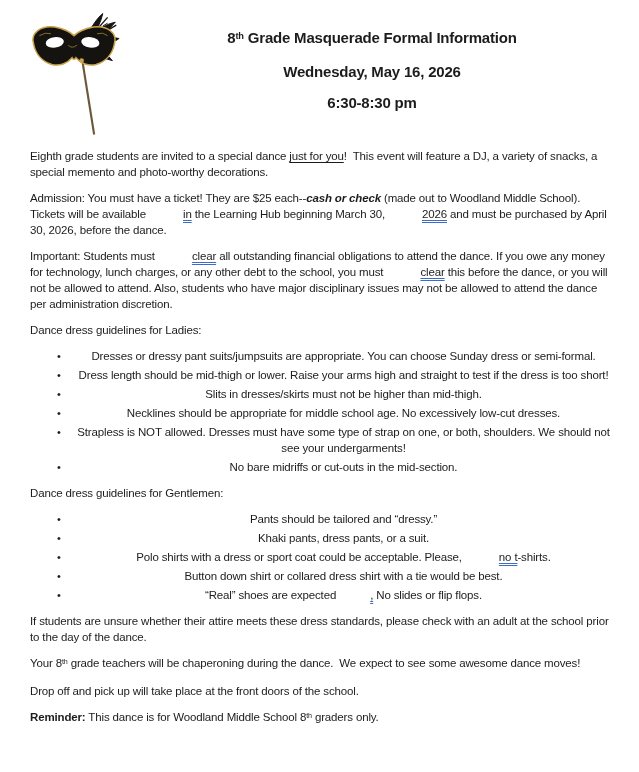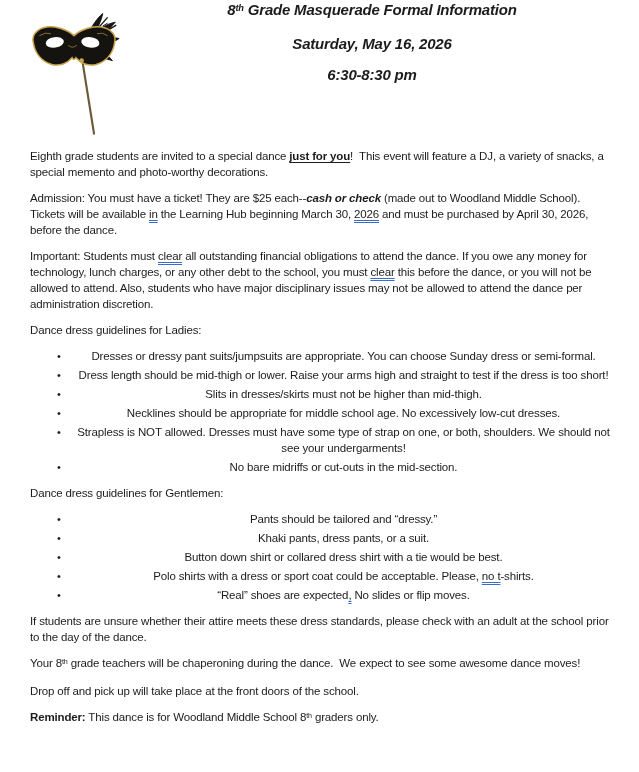--- a/index.html
+++ b/index.html
@@ -19,22 +19,22 @@
   }
   .page{
     width:639px;
     min-height:772px;
     background:#ffffff;
     position:relative;
   }
   
   .header{
     position:relative;
+    padding-top:28px;
     min-height:140px;
-    font-style:italic;
   }
   .mask-wrap{
     position:absolute;
     left:26px; top:12px;
     width:96px; height:126px;
   }
   .header-text{
     padding-left:105px;
     text-align:center;
   }
@@ -76,22 +76,23 @@
   
   .f-b{font-weight:bold;}
   .f-i{font-style:italic;}
   .f-u{text-decoration:underline;text-underline-offset:2px;text-decoration-thickness:1px;}
   .f-sup{font-size:0.62em;vertical-align:baseline;position:relative;top:-0.45em;}
   .f-gram{
     text-decoration:underline double;
     text-decoration-color:var(--gram);
     text-decoration-thickness:1px;
     text-underline-offset:2px;
+    margin-left:34px;
   }
-  .f-b.f-u{font-weight:bold;text-decoration:underline;text-decoration-color:var(--text);}
+  .f-b.f-u{font-weight:normal;text-decoration:underline;text-decoration-color:var(--text);}
 </style>
 </head>
 <body>
 
 <div class="page">
 
   <div class="header">
 
     <div class="mask-wrap">
       <svg viewBox="0 0 100 130" width="96" height="126" xmlns="http://www.w3.org/2000/svg">
@@ -115,21 +116,21 @@
         <ellipse cx="30" cy="31" rx="9.5" ry="5.5" fill="#ffffff" transform="rotate(-8 30 31)"></ellipse>
         <ellipse cx="67" cy="31" rx="9.5" ry="5.5" fill="#ffffff" transform="rotate(8 67 31)"></ellipse>
 
         <path d="M14 24 q6 -4 12 -2 M74 22 q6 -2 11 2 M44 34 q4 4 9 0" stroke="#8a7030" stroke-width="1" fill="none"></path>
         <circle cx="58" cy="50" r="2.4" fill="#c9a24b"></circle>
       </svg>
     </div>
 
     <div class="header-text">
       <h1><span>8</span><span class="f-sup">th</span><span> Grade Masquerade Formal Information</span></h1>
-      <h2>Saturday, May 16, 2026</h2>
+      <h2>Wednesday, May 16, 2026</h2>
       <h3>6:30-8:30 pm</h3>
     </div>
   </div>
 
   <main class="doc-body">
       <p><span>Eighth grade students are invited to a special dance </span><span class="f-b f-u">just for you</span><span>!  This event will feature a DJ, a variety of snacks, a special memento and photo-worthy decorations.</span></p>
       <p><span>Admission: You must have a ticket! They are $25 each--</span><span class="f-b f-i">cash or check</span><span> (made out to Woodland Middle School). Tickets will be available </span><span class="f-gram">in</span><span> the Learning Hub beginning March 30, </span><span class="f-gram">2026</span><span> and must be purchased by April 30, 2026, before the dance.</span></p>
       <p><span>Important: Students must </span><span class="f-gram">clear</span><span> all outstanding financial obligations to attend the dance. If you owe any money for technology, lunch charges, or any other debt to the school, you must </span><span class="f-gram">clear</span><span> this before the dance, or you will not be allowed to attend. Also, students who have major disciplinary issues may not be allowed to attend the dance per administration discretion.</span></p>
       <p><span>Dance dress guidelines for Ladies:</span></p>
       <ul>
@@ -137,23 +138,23 @@
         <li><span>Dress length should be mid-thigh or lower. Raise your arms high and straight to test if the dress is too short!</span></li>
         <li><span>Slits in dresses/skirts must not be higher than mid-thigh.</span></li>
         <li><span>Necklines should be appropriate for middle school age. No excessively low-cut dresses.</span></li>
         <li><span>Strapless is NOT allowed. Dresses must have some type of strap on one, or both, shoulders. We should not see your undergarments!</span></li>
         <li><span>No bare midriffs or cut-outs in the mid-section.</span></li>
       </ul>
       <p><span>Dance dress guidelines for Gentlemen:</span></p>
       <ul>
         <li><span>Pants should be tailored and “dressy.”</span></li>
         <li><span>Khaki pants, dress pants, or a suit.</span></li>
+        <li><span>Polo shirts with a dress or sport coat could be acceptable. Please, </span><span class="f-gram">no t</span><span>-shirts.</span></li>
         <li><span>Button down shirt or collared dress shirt with a tie would be best.</span></li>
-        <li><span>Polo shirts with a dress or sport coat could be acceptable. Please, </span><span class="f-gram">no t</span><span>-shirts.</span></li>
-        <li><span>“Real” shoes are expected</span><span class="f-gram">,</span><span> No slides or flip moves.</span></li>
+        <li><span>“Real” shoes are expected</span><span class="f-gram">,</span><span> No slides or flip flops.</span></li>
       </ul>
       <p><span>If students are unsure whether their attire meets these dress standards, please check with an adult at the school prior to the day of the dance.</span></p>
       <p><span>Your 8</span><span class="f-sup">th</span><span> grade teachers will be chaperoning during the dance.  We expect to see some awesome dance moves!</span></p>
       <p><span>Drop off and pick up will take place at the front doors of the school.</span></p>
       <p><span class="f-b">Reminder:</span><span> This dance is for Woodland Middle School 8</span><span class="f-sup">th</span><span> graders only.</span></p>
     </main>
 
 </div>
 
 </body></html>

